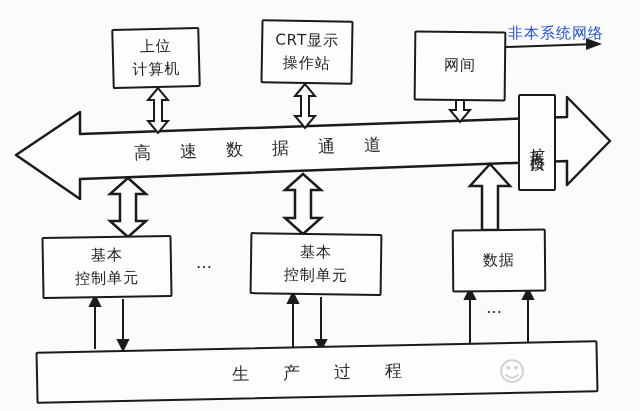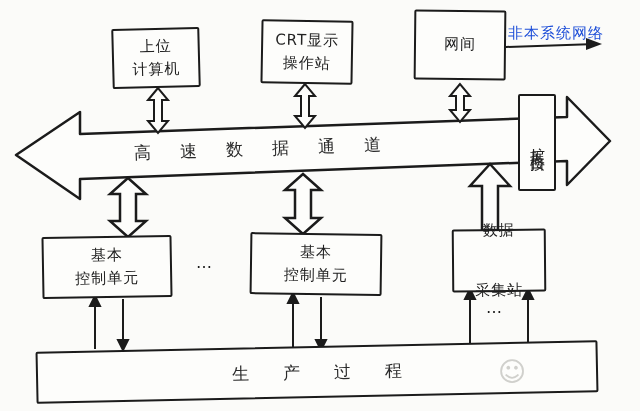--- a/index.html
+++ b/index.html
@@ -80,21 +80,21 @@
   <div class="box" style="left:112px;top:28px;width:88px;height:60px;transform:rotate(-1.5deg);">
     <span>上位</span>
     <span>计算机</span>
   </div>
 
   <div class="box" style="left:261px;top:20px;width:92px;height:64px;transform:rotate(1deg);">
     <span>CRT显示</span>
     <span>操作站</span>
   </div>
 
-  <div class="box" style="left:414px;top:10px;width:92px;height:70px;transform:rotate(0.6deg);">
+  <div class="box" style="left:414px;top:31px;width:92px;height:70px;transform:rotate(0.6deg);">
     <span>网间</span>
   </div>
 
   <div class="floating-label" style="left:508px;top:24px;">非本系统网络</div>
 
   <div class="channel-label">高速数据通道</div>
 
   <div class="vbox" style="left:518px;top:94px;width:38px;height:97px;">
     <span class="vtext">扩展接口</span>
   </div>
@@ -106,21 +106,20 @@
 
   <div class="ellipsis" style="left:196px;top:253px;">…</div>
 
   <div class="box" style="left:250px;top:233px;width:132px;height:62px;transform:rotate(0.8deg);">
     <span>基本</span>
     <span>控制单元</span>
   </div>
 
   <div class="box" style="left:452px;top:229px;width:94px;height:63px;transform:rotate(-0.5deg);gap:36px;">
     <span>数据</span>
-    <span>采集站</span>
   </div>
 
   <div class="ellipsis" style="left:486px;top:298px;">…</div>
 
   <div class="box" style="left:36px;top:346px;width:562px;height:52px;transform:rotate(-1.2deg);">
     <div class="process-label">生产过程</div>
   </div>
 
   <div class="watermark">
     <span class="wm-logo">☺</span>

